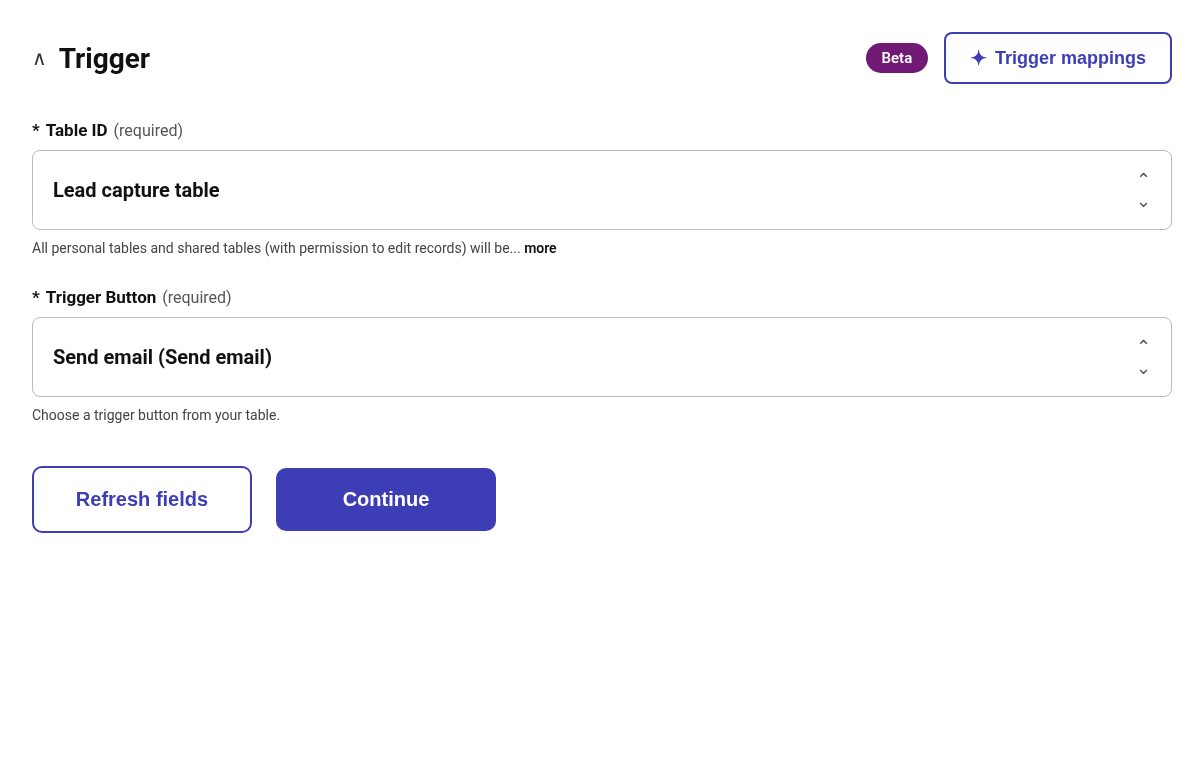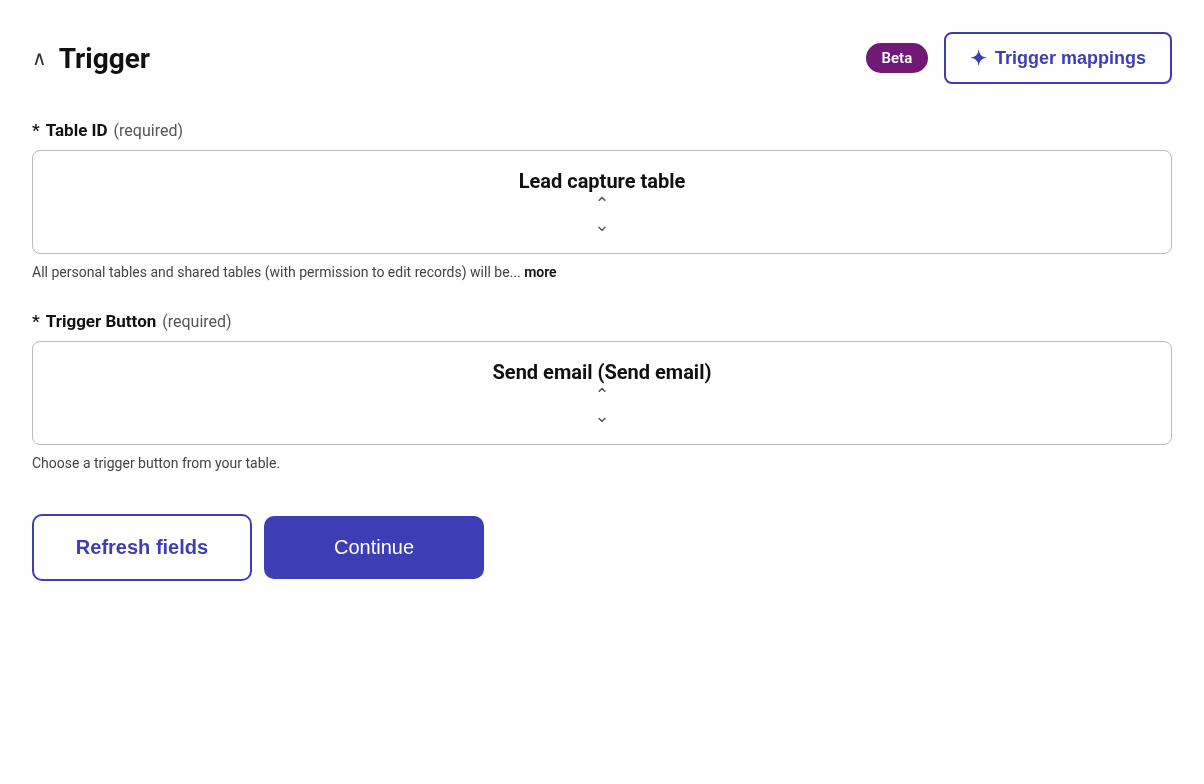--- a/index.html
+++ b/index.html
@@ -112,21 +112,20 @@
     .select-control {
       border: 1.5px solid #bbb;
       border-radius: 8px;
       padding: 18px 20px;
       display: flex;
       align-items: center;
       justify-content: space-between;
       cursor: pointer;
       background: #fff;
       width: 100%;
-      flex-direction: column;
     }
 
     .select-value {
       font-size: 20px;
       font-weight: 700;
       color: #111;
     }
 
     .chevron-icon {
       color: #555;
@@ -143,21 +142,21 @@
     .field-hint .more-link {
       color: #111;
       font-weight: 600;
       cursor: pointer;
     }
 
     
     .buttons-row {
       display: flex;
       align-items: center;
-      gap: 12px;
+      gap: 24px;
       margin-top: 40px;
     }
 
     .refresh-btn {
       border: 2.5px solid #3d3db5;
       background: #fff;
       color: #3d3db5;
       border-radius: 10px;
       padding: 20px 40px;
       font-size: 20px;
@@ -166,21 +165,21 @@
       min-width: 220px;
     }
 
     .continue-btn {
       border: none;
       background: #3d3db5;
       color: #fff;
       border-radius: 10px;
       padding: 20px 60px;
       font-size: 20px;
-      font-weight: 400;
+      font-weight: 700;
       cursor: pointer;
       min-width: 220px;
     }
   </style>
 </head>
 <body>
 
 <div class="page-container">
 
   <div class="header">

